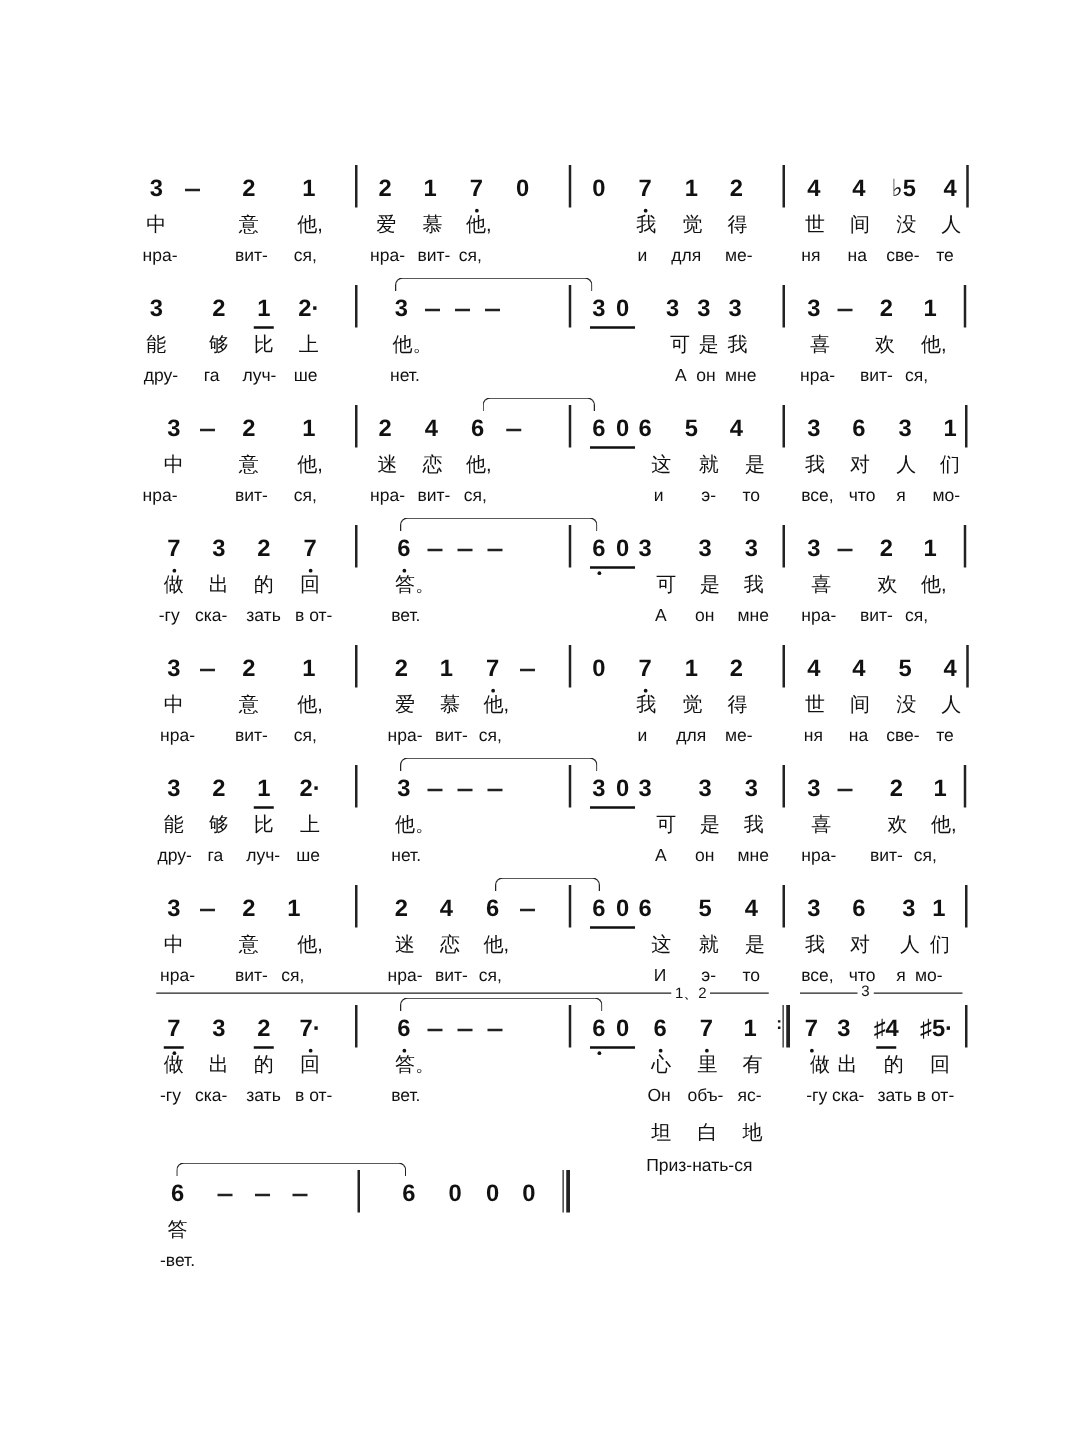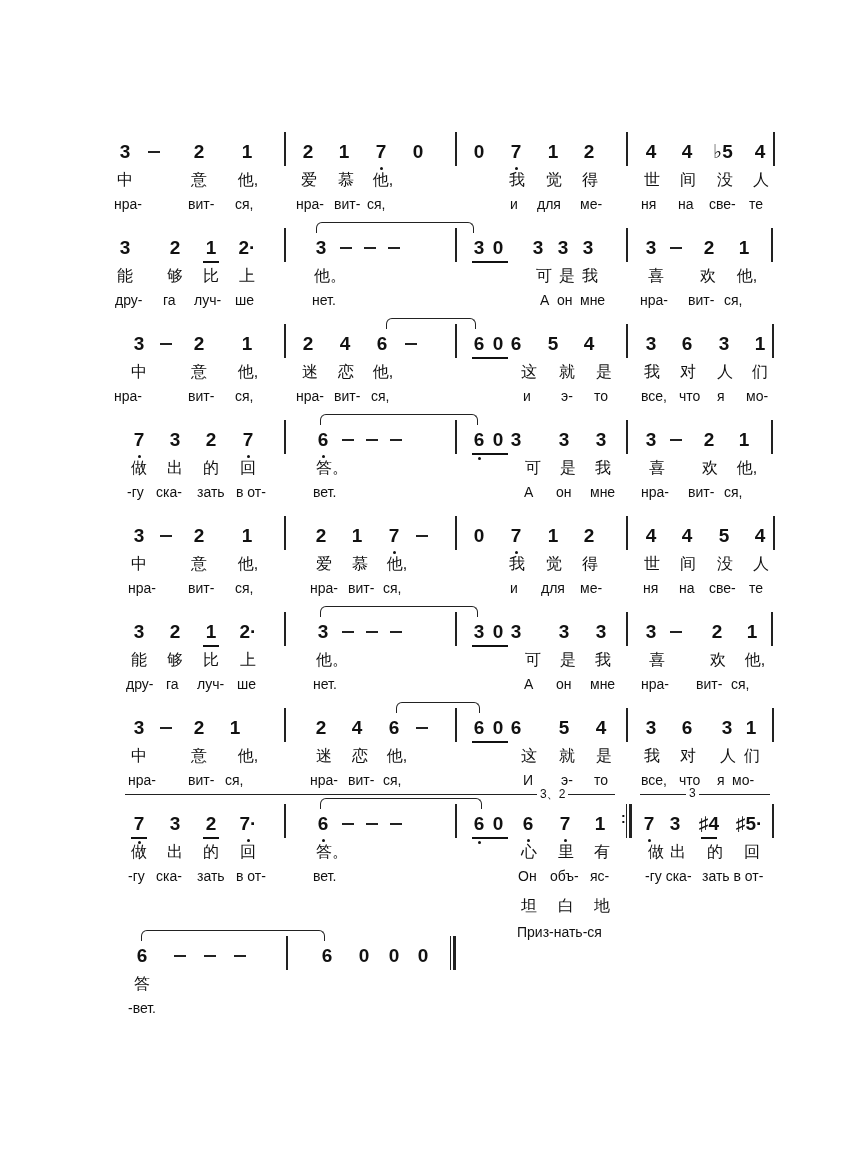--- a/index.html
+++ b/index.html
@@ -384,21 +384,21 @@
     <span class="ru" style="left:523px;">И</span>
     <span class="ru" style="left:561px;">э-</span>
     <span class="ru" style="left:594px;">то</span>
     <span class="ru" style="left:641px;">все,</span>
     <span class="ru" style="left:679px;">что</span>
     <span class="ru" style="left:717px;">я</span>
     <span class="ru" style="left:732px;">мо-</span>
   </div>
 
   <div class="volta-line" style="left:125px; top:794px; width:490px;"></div>
-  <span class="volta-label" style="left:537px; top:786px;">3、2</span>
+  <span class="volta-label" style="left:537px; top:786px;">1、2</span>
   <div class="volta-line" style="left:640px; top:794px; width:130px;"></div>
   <span class="volta-label" style="left:686px; top:786px;">3</span>
 
   <div class="row" style="top:812px;">
     <span class="tie" style="left:320px; width:160px;"></span>
     <span class="note" style="left:128px;"><span>7</span><span class="ul"></span><span class="dot-below" style="top:29px;"></span></span>
     <span class="note" style="left:164px;">3</span>
     <span class="note" style="left:200px;"><span>2</span><span class="ul"></span></span>
     <span class="note" style="left:237px;"><span>7·</span><span class="dot-below"></span></span>
     <span class="bar" style="left:284px;"></span>

